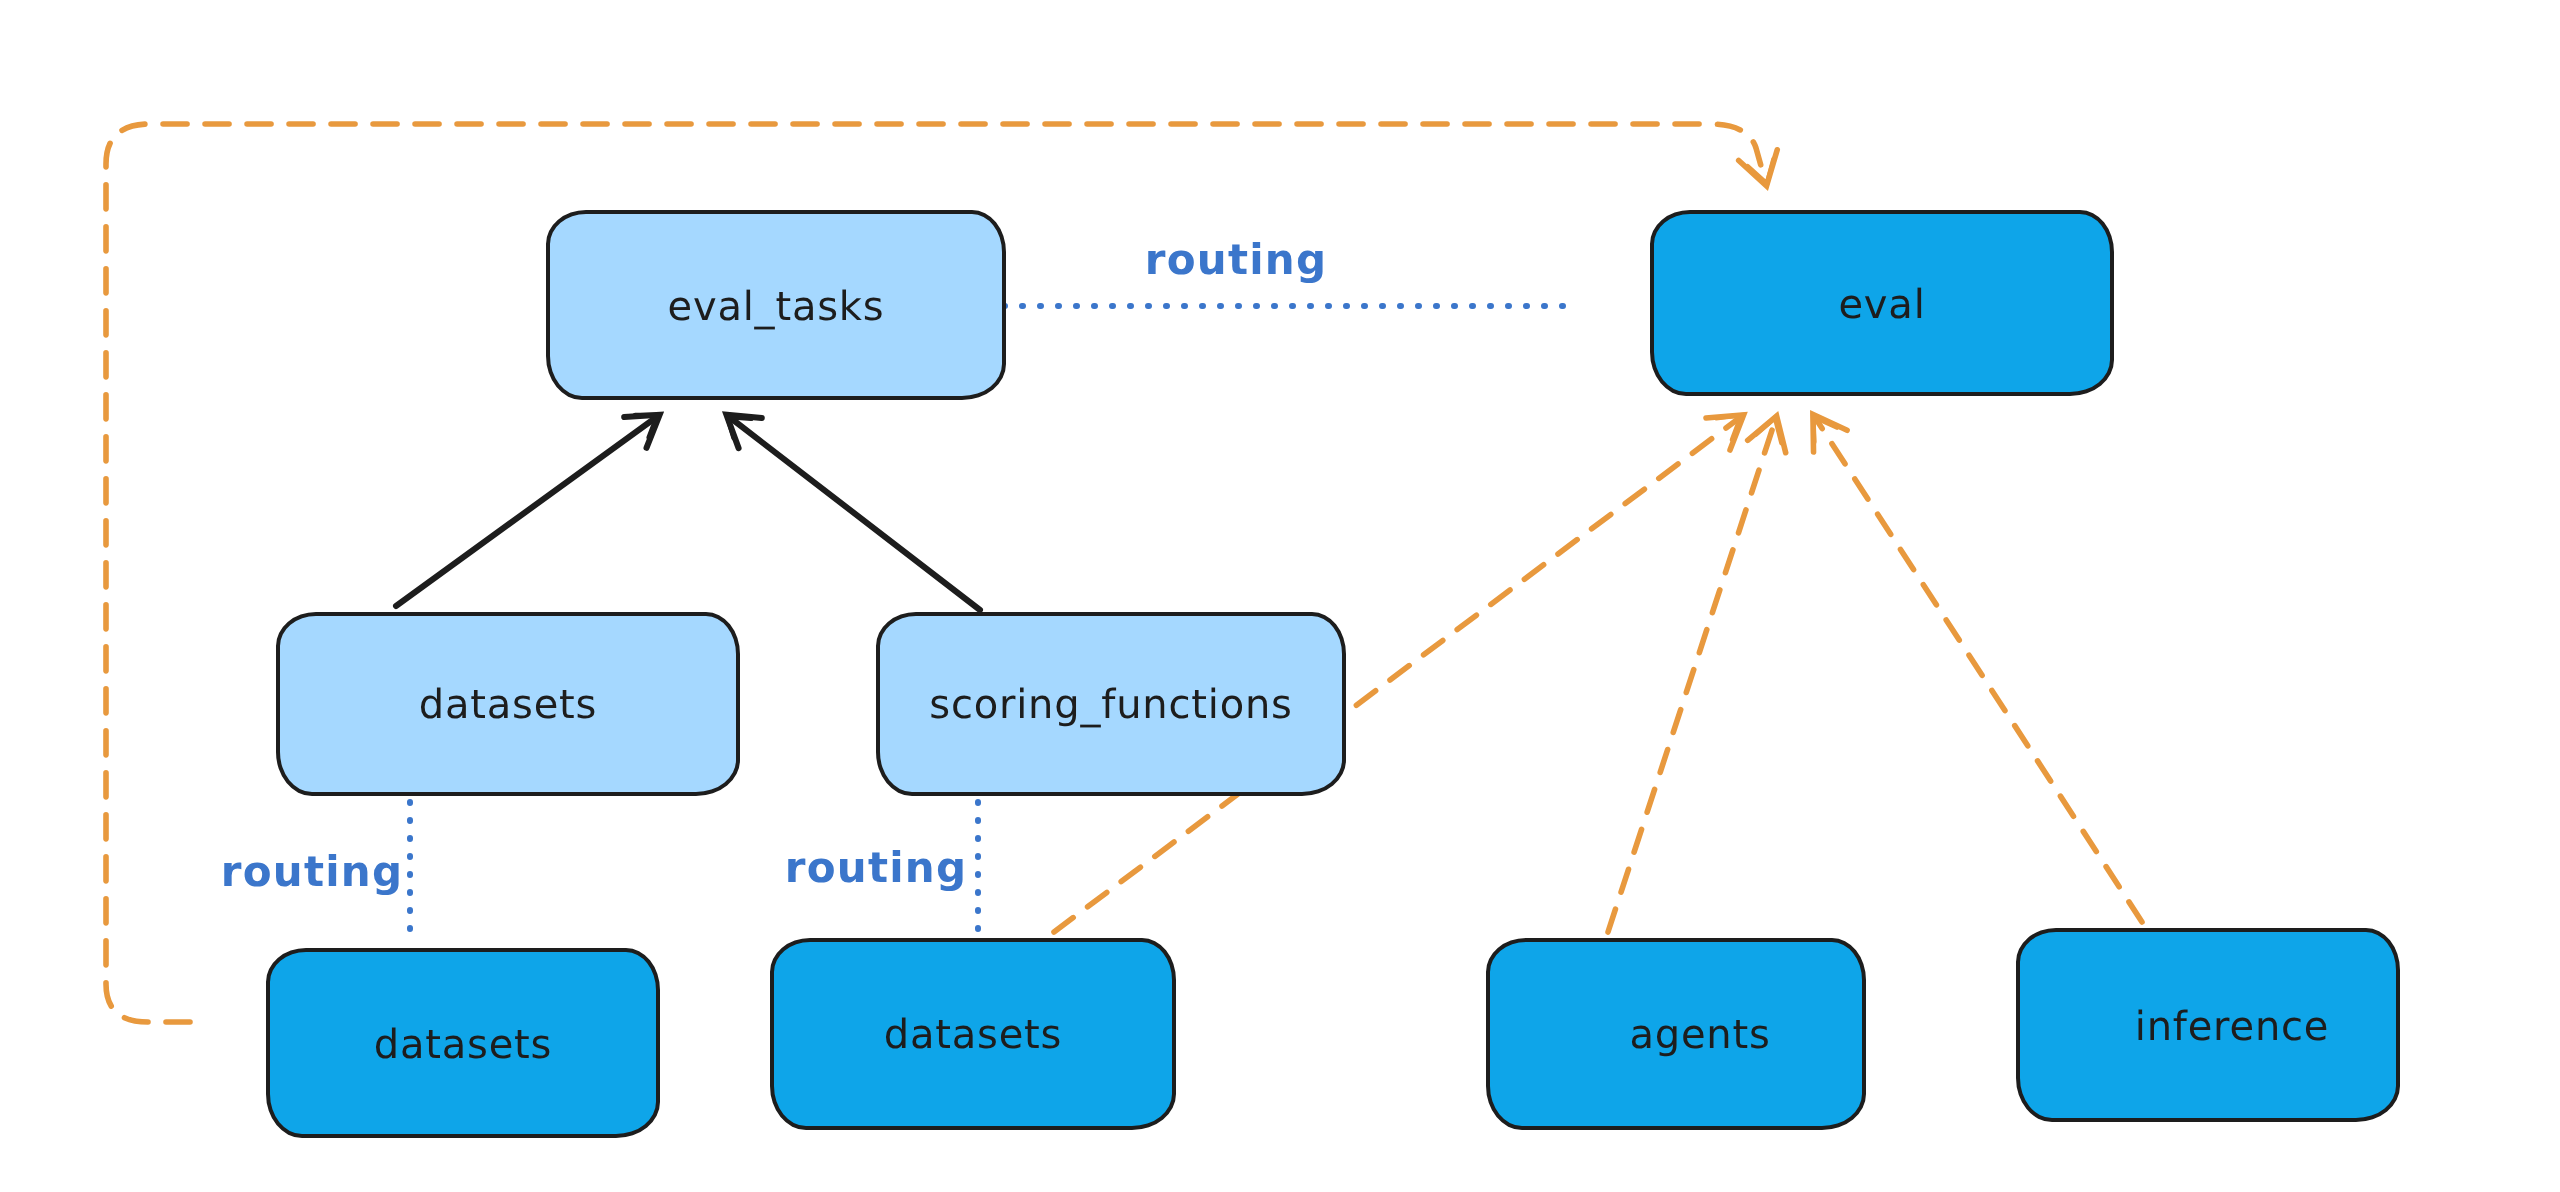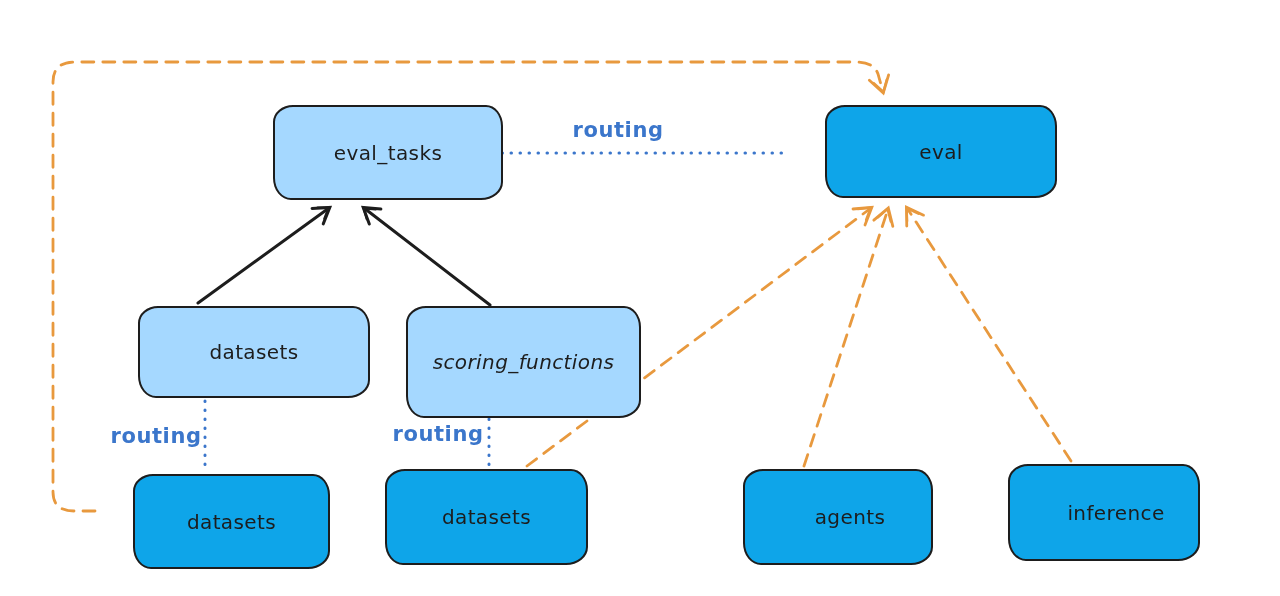--- a/index.html
+++ b/index.html
@@ -34,21 +34,21 @@
     
     border-radius: 20px 17px 22px 18px / 17px 21px 18px 22px;
     margin-left: 40px;
   }
   .node.blue  { background: #a5d8ff; }
   .node.green { background: #0ea5e9; }
 
   .node-eval-tasks        { left: 233px; top: 105px; width: 230px; height: 95px; }
   .node-eval              { left: 785px; top: 105px; width: 232px; height: 93px; }
   .node-datasets          { left:  98px; top: 306px; width: 232px; height: 92px; }
-  .node-scoring-functions { left: 366px; top: 306px; width: 235px; height: 112px; font-style: italic; }
+  .node-scoring-functions { left: 398px; top: 306px; width: 235px; height: 92px; }
   .node-datasetio         { left:  93px; top: 474px; width: 197px; height: 95px; }
   .node-scoring           { left: 345px; top: 469px; width: 203px; height: 96px; }
   .node-agents            { left: 703px; top: 469px; width: 190px; height: 96px; padding-left: 24px; }
   .node-inference         { left: 968px; top: 464px; width: 192px; height: 97px; padding-left: 24px; }
 
   .edge-label {
     position: absolute;
     width: 100px;
     text-align: center;
     font-size: 21px;

